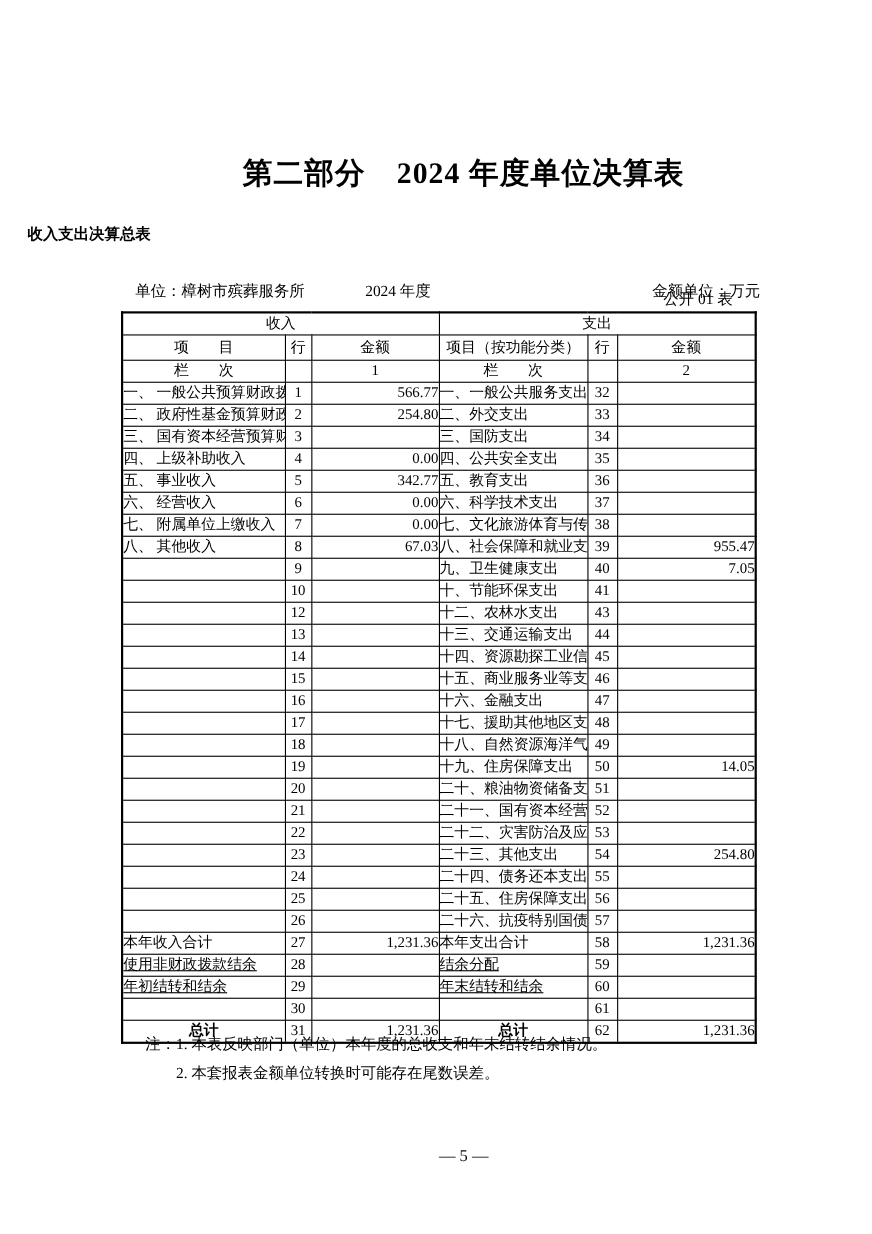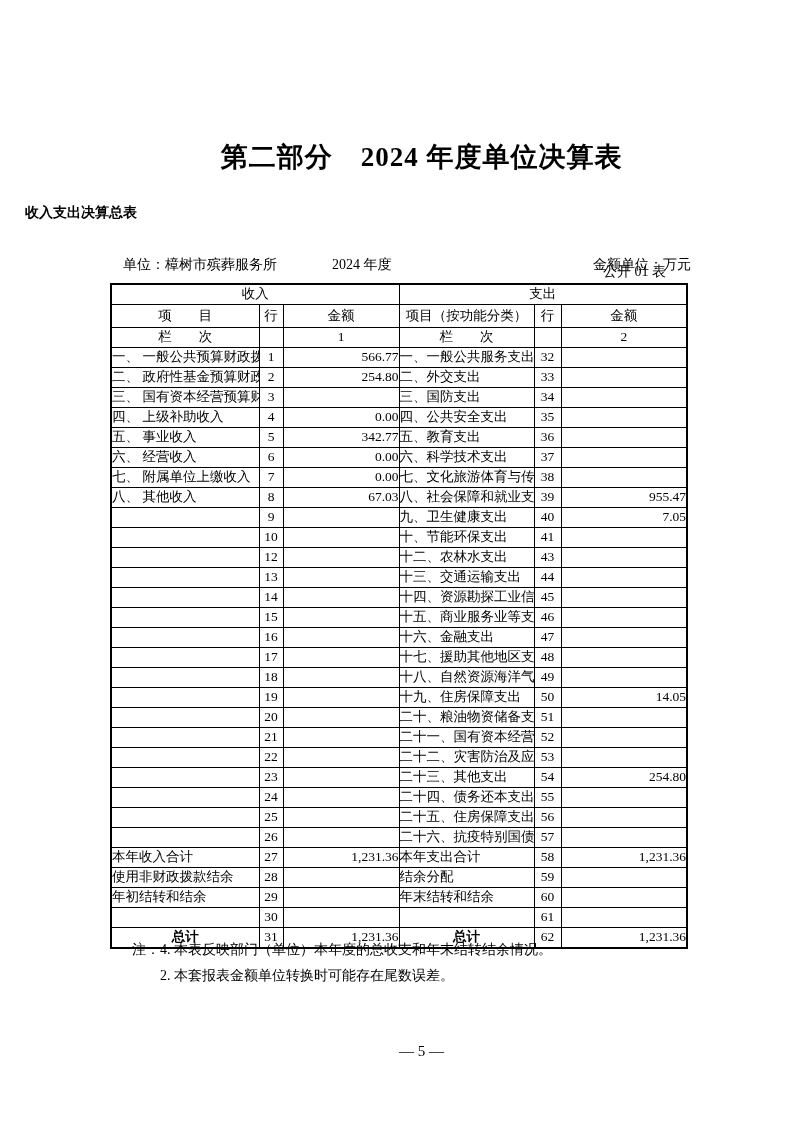--- a/index.html
+++ b/index.html
@@ -37,21 +37,21 @@
     font-size:13.5px; line-height:1.1;
     height:19px; padding:0;
     overflow:hidden; white-space:nowrap;
     vertical-align:middle;
   }
   td.hdr {text-align:center; height:20px;}
   tr.hdr-cols td {height:22px;}
   td.item  {text-align:left; padding-left:3px;}
   td.line  {text-align:center;}
   td.amount{text-align:right; padding-right:4px;}
-  td.indent{padding-left:30px;}
+  td.indent{padding-left:30px;text-decoration:underline;}
   td.total {text-align:center; font-weight:bold; padding-left:0;}
 
   .note1 {top:941px; left:107px; font-size:14px;}
   .note2 {top:967px; left:135px; font-size:14px;}
   .page-number {top:1043px; left:0; width:100%; text-align:center; font-size:15px;}
 </style>
 </head>
 <body>
 
 <div class="abs part-title">第二部分　2024 年度单位决算表</div>
@@ -332,15 +332,15 @@
         <td class="item total">总计</td>
         <td class="line">31</td>
         <td class="amount">1,231.36</td>
         <td class="item total">总计</td>
         <td class="line">62</td>
         <td class="amount">1,231.36</td>
       </tr>
     </tbody>
 </table>
 
-<div class="abs note1">注：4. 本表反映部门（单位）本年度的总收支和年末结转结余情况。</div>
+<div class="abs note1">注：1. 本表反映部门（单位）本年度的总收支和年末结转结余情况。</div>
 <div class="abs note2">2. 本套报表金额单位转换时可能存在尾数误差。</div>
 <div class="abs page-number">— 5 —</div>
 
 </body></html>

